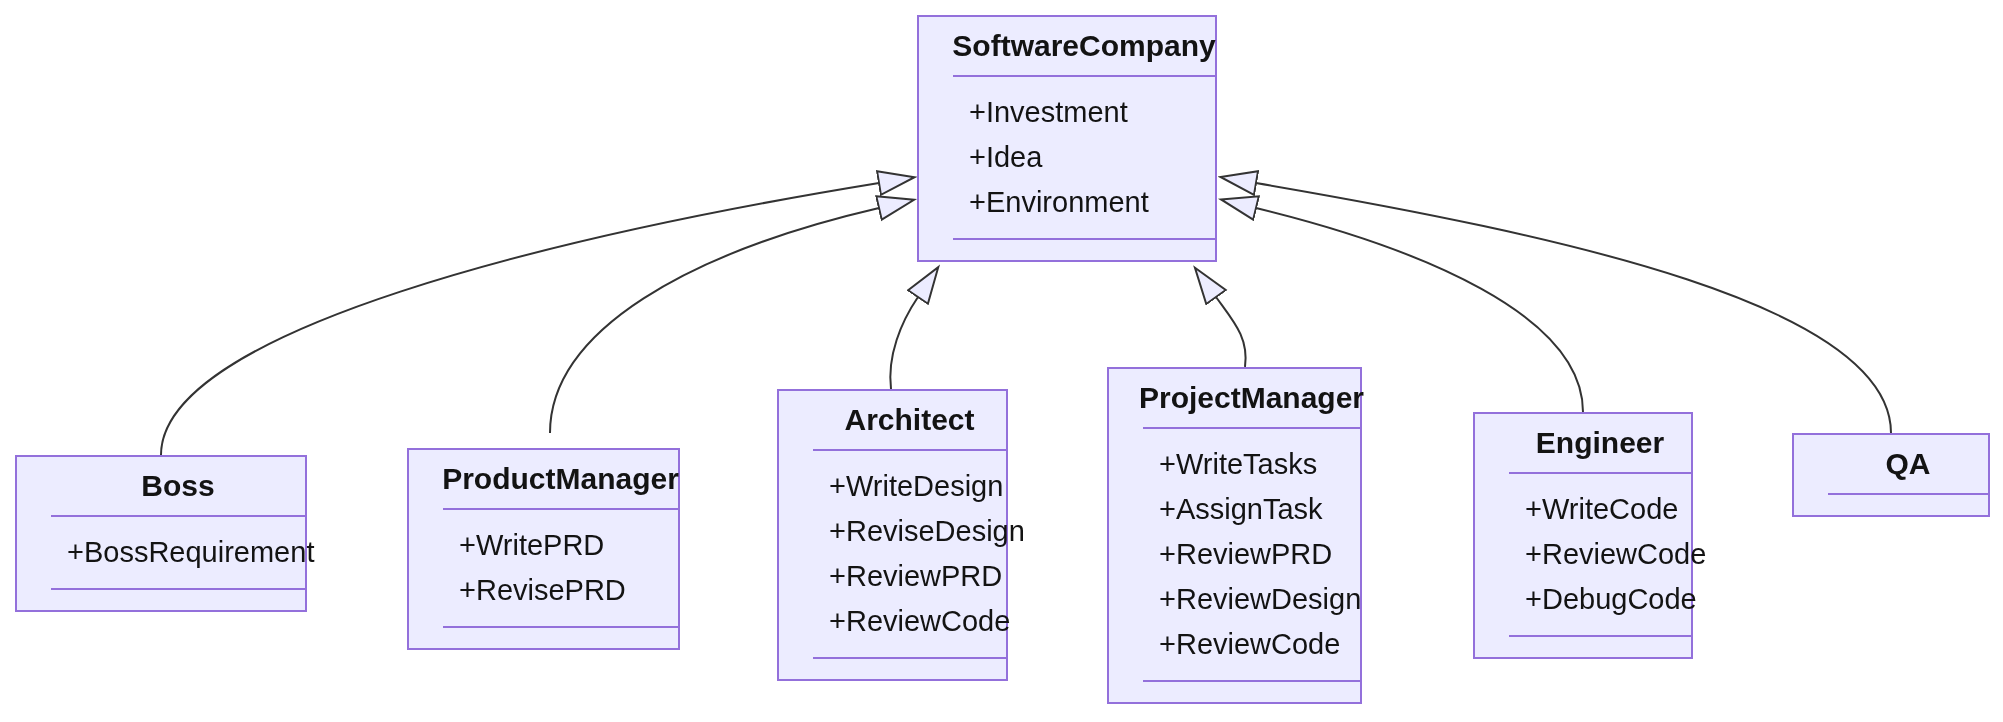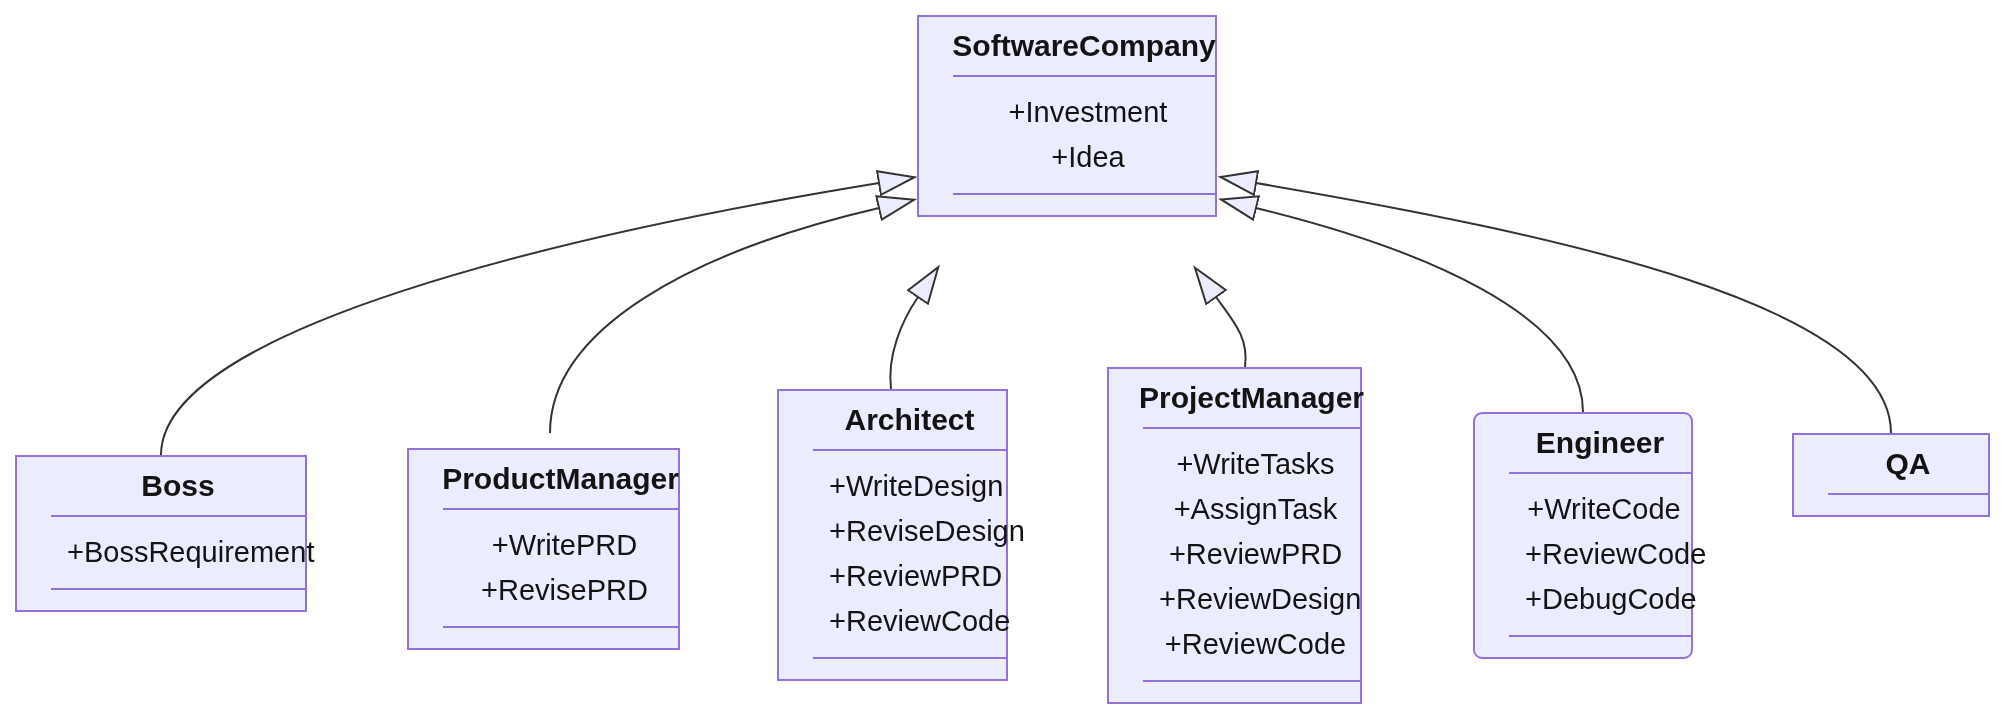--- a/index.html
+++ b/index.html
@@ -41,38 +41,37 @@
     align-items: center;
     justify-content: center;
     font-weight: bold;
     font-size: 30px;
     border-bottom: 2px solid #9370DB;
     white-space: nowrap;
   }
   .uml-attrs {
     padding: 13px 8px 13px 16px;
     border-bottom: 2px solid #9370DB;
-    text-align: center;
   }
   .uml-attr {
     height: 45px;
     line-height: 45px;
     font-size: 29px;
     white-space: nowrap;
   }
   .uml-methods {
     height: 20px;
   }
   
   #c-softwarecompany { left: 917px;  top: 15px;  width: 300px; }
   #c-boss            { left: 15px;   top: 455px; width: 292px; }
   #c-productmanager  { left: 407px;  top: 448px; width: 273px; }
   #c-architect       { left: 777px;  top: 389px; width: 231px; }
   #c-projectmanager  { left: 1107px; top: 367px; width: 255px; }
-  #c-engineer        { left: 1473px; top: 412px; width: 220px; border-radius: 9px; }
+  #c-engineer        { left: 1473px; top: 412px; width: 220px; }
   #c-qa              { left: 1792px; top: 433px; width: 198px; }
 </style>
 </head>
 <body>
 
 <div class="canvas">
 
   <svg class="edges" viewBox="0 0 2003 722" xmlns="http://www.w3.org/2000/svg">
     <defs>
       <marker id="tri" viewBox="0 0 40 28" refX="1" refY="13" markerWidth="40" markerHeight="28" orient="auto" markerUnits="userSpaceOnUse">
@@ -85,20 +84,21 @@
     <path class="edge" d="M1245,367 C1249,338 1234,322 1216,297" marker-end="url(#tri)"></path>
     <path class="edge" d="M1583,412 C1583,315 1420,248 1256,208" marker-end="url(#tri)"></path>
     <path class="edge" d="M1891,433 C1891,305 1560,235 1256,183" marker-end="url(#tri)"></path>
   </svg>
 
   <div class="uml-class" id="c-softwarecompany">
     <div class="uml-title">SoftwareCompany</div>
     <div class="uml-attrs">
       <div class="uml-attr">+Investment</div>
       <div class="uml-attr">+Idea</div>
+      <div class="uml-attr">+Environment</div>
     </div>
     <div class="uml-methods"></div>
   </div>
 
   <div class="uml-class" id="c-boss">
     <div class="uml-title">Boss</div>
     <div class="uml-attrs">
       <div class="uml-attr">+BossRequirement</div>
     </div>
     <div class="uml-methods"></div>

